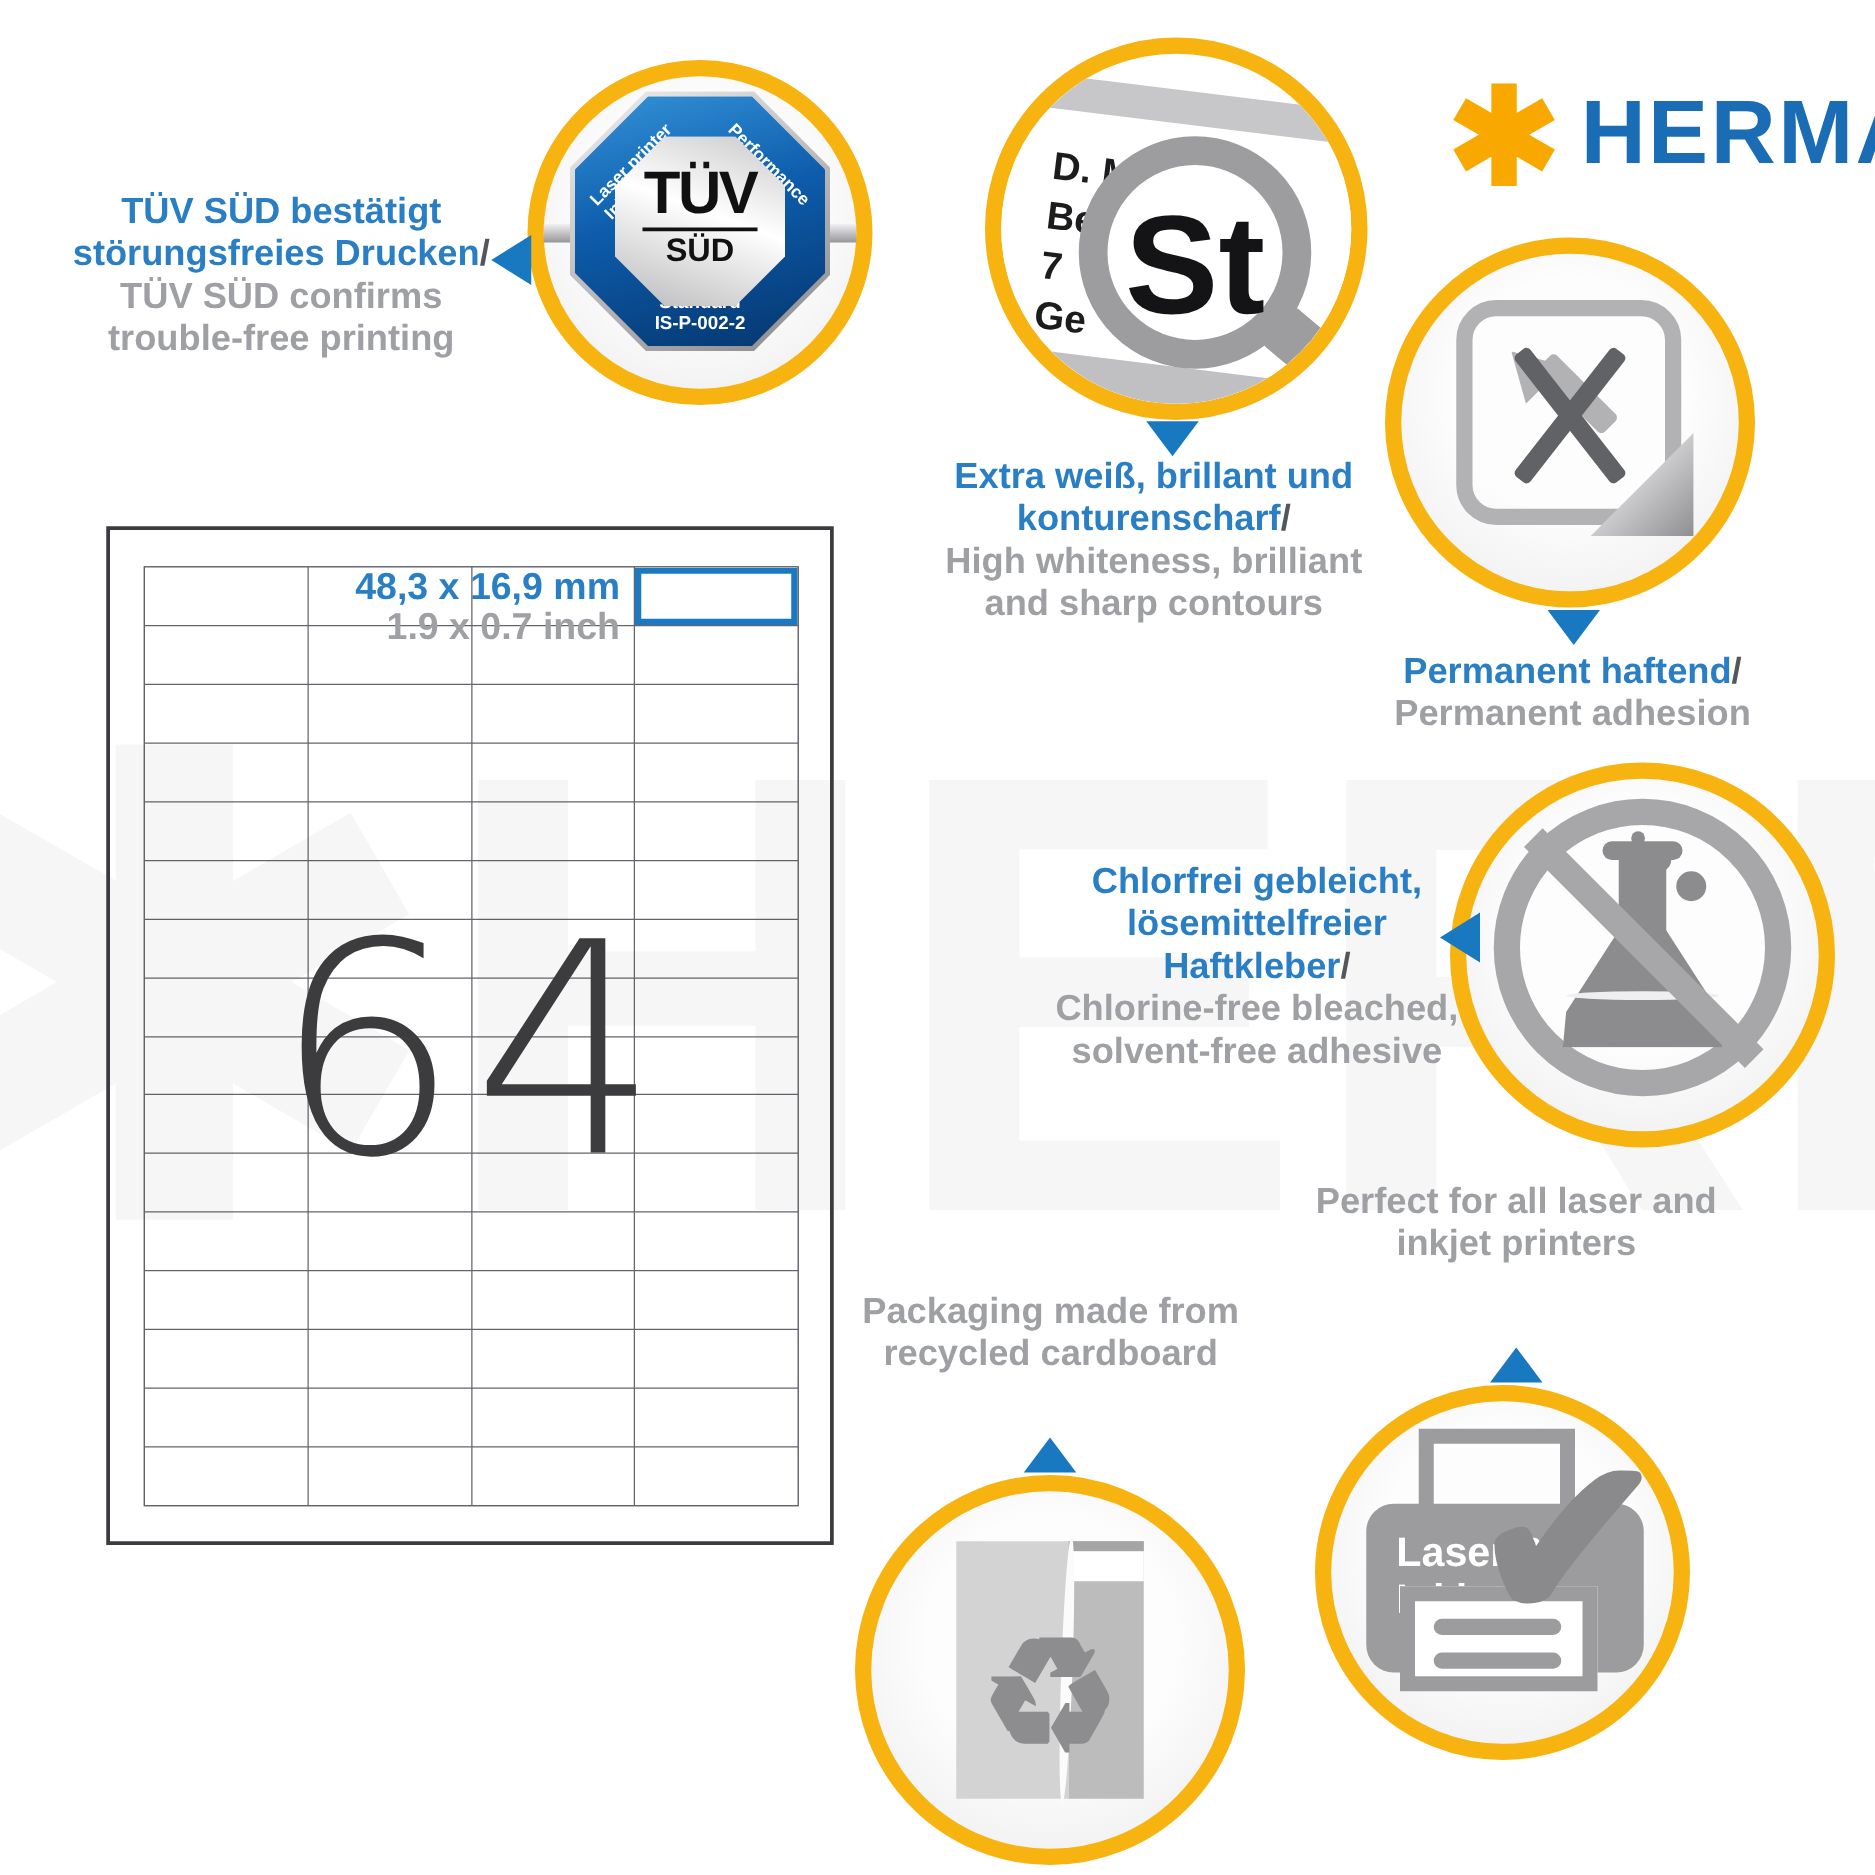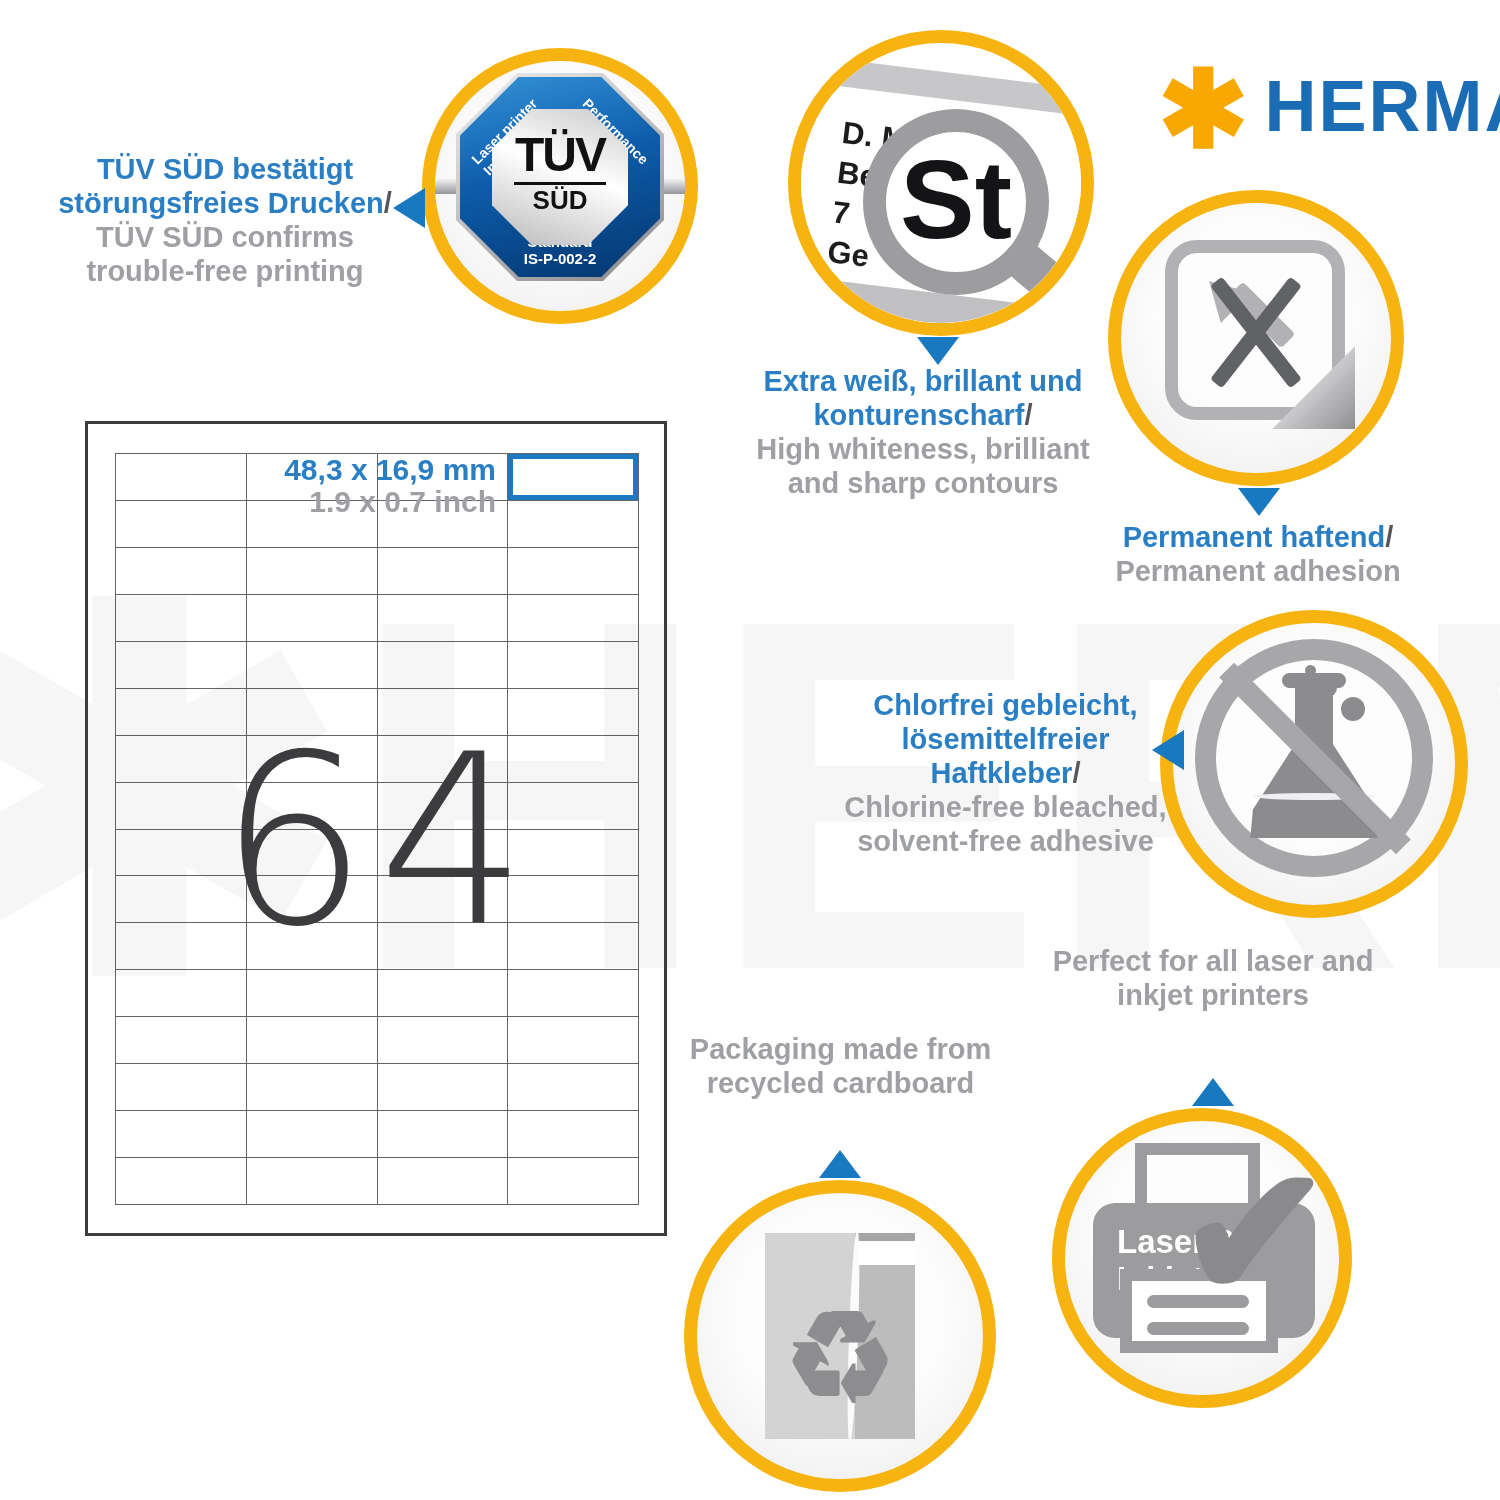--- a/index.html
+++ b/index.html
@@ -71,21 +71,21 @@
   .mag-band{position:absolute;left:-30px;width:360px;background:#c7c7c9;transform:rotate(7deg);}
   .mag-label{
     position:absolute;left:-20px;top:58px;width:345px;height:230px;background:#ffffff;
     transform:rotate(7deg);color:#1c1c1e;font-size:31px;line-height:40px;white-space:pre;
     padding:26px 0 0 52px;box-sizing:border-box;
   }
   .mag-lens{
     position:absolute;left:62px;top:66px;width:186px;height:186px;border-radius:50%;
     border:23px solid #9d9d9f;background:#ffffff;box-sizing:border-box;z-index:2;text-align:center;
   }
-  .mag-lens-text{font-size:112px;line-height:1;color:#141416;margin-top:12px;display:inline-block;}
+  .mag-lens-text{font-size:112px;line-height:1;color:#141416;margin-top:24px;display:inline-block;}
   .mag-handle{position:absolute;left:206px;top:230px;width:110px;height:40px;background:#9d9d9f;border-radius:8px;transform:rotate(40deg);z-index:2;}
   
   .perm-sticker{position:absolute;left:44px;top:37px;width:180px;height:180px;border:13px solid #b2b2b4;border-radius:32px;box-sizing:border-box;}
   .perm-arrow-head{position:absolute;left:88px;top:78px;width:42px;height:42px;background:#b2b2b4;clip-path:polygon(0 0,100% 28%,28% 100%);}
   .perm-arrow-bar{position:absolute;left:104px;top:102px;width:74px;height:20px;background:#b2b2b4;border-radius:4px;transform:rotate(45deg);}
   .perm-x{position:absolute;width:130px;height:15px;background:#616266;border-radius:4px;left:70px;top:122px;}
   .perm-curl{
     position:absolute;left:146px;top:138px;width:88px;height:88px;
     clip-path:polygon(100% 6%,6% 100%,100% 100%);
     background:linear-gradient(315deg,#8f8f91 0%,#cfcfd1 50%,#f4f4f6 75%);

